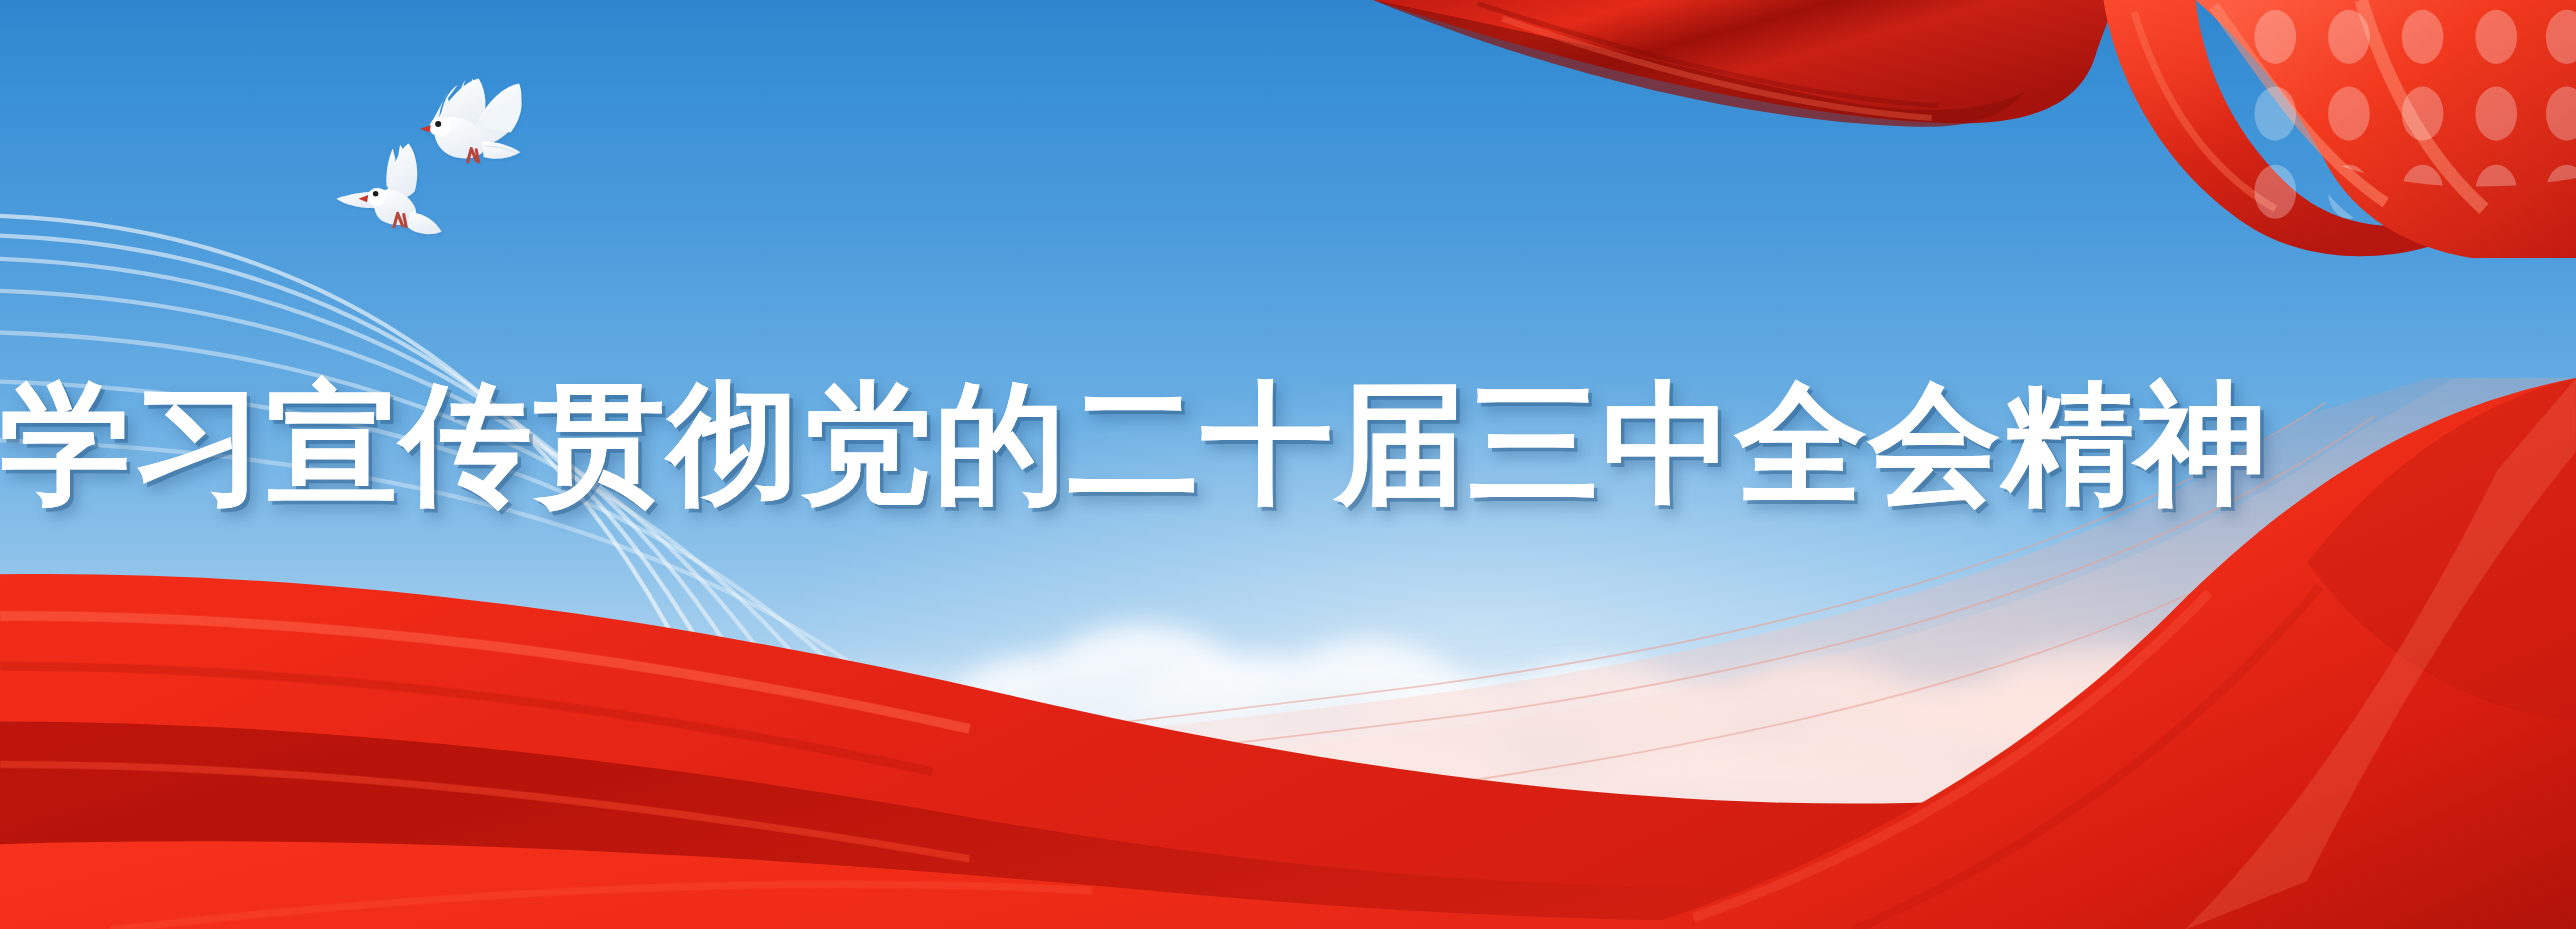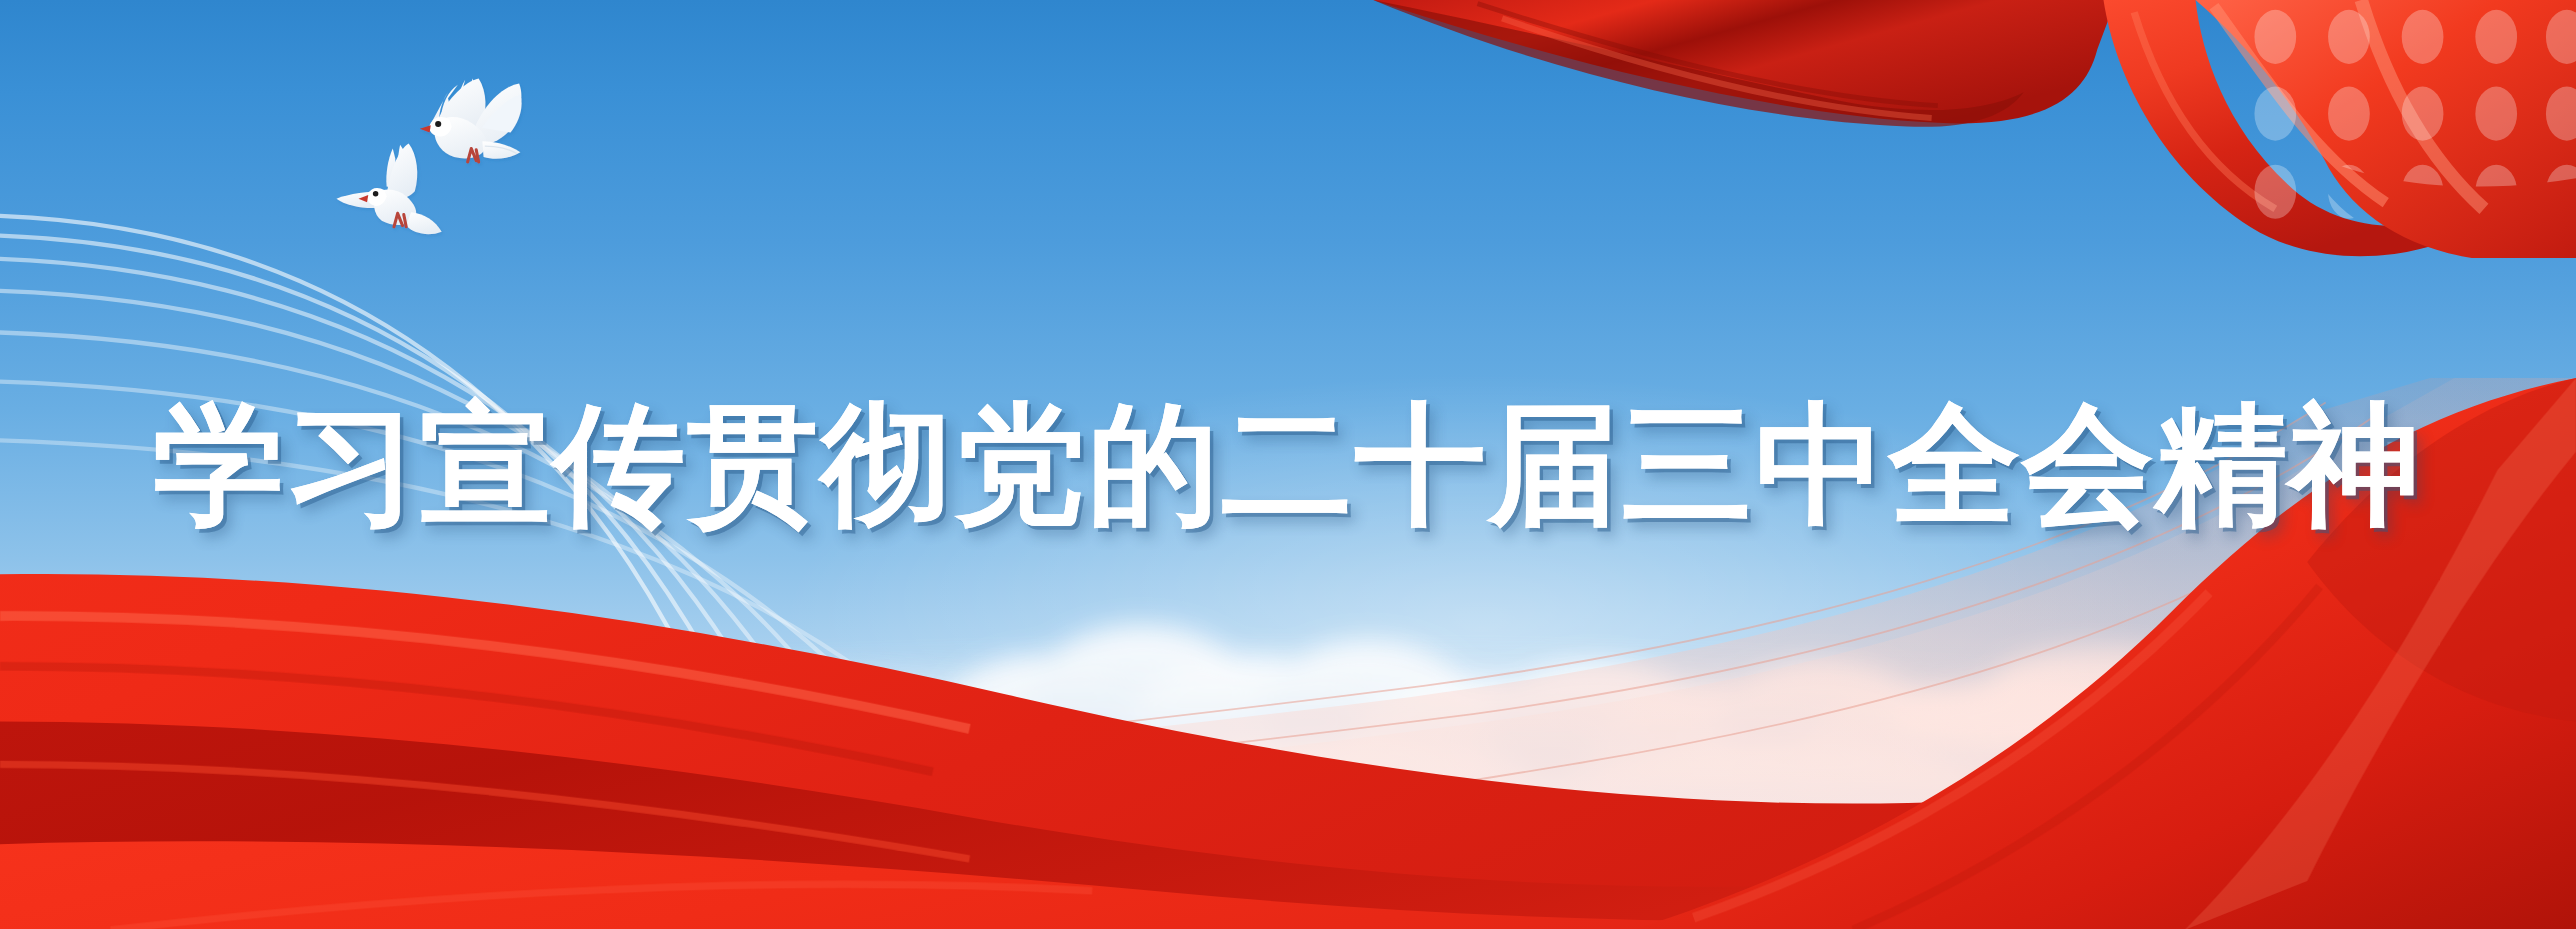--- a/index.html
+++ b/index.html
@@ -62,23 +62,22 @@
 
   
   .silk { position: absolute; left: 0; bottom: 0; width: 2576px; height: 552px; }
 
   
   .title-wrap {
     position: absolute;
     left: 0;
     top: 376px;
     width: 2576px;
-    text-align: center;
+    text-align: left;
     z-index: 40;
-    margin-top: 21px;
   }
   .title {
     display: inline-block;
     font-family: "Liberation Serif", "DejaVu Serif", serif;
     font-weight: bold;
     font-size: 131px;
     line-height: 1.05;
     letter-spacing: 2.5px;
     color: #ffffff;
     white-space: nowrap;

